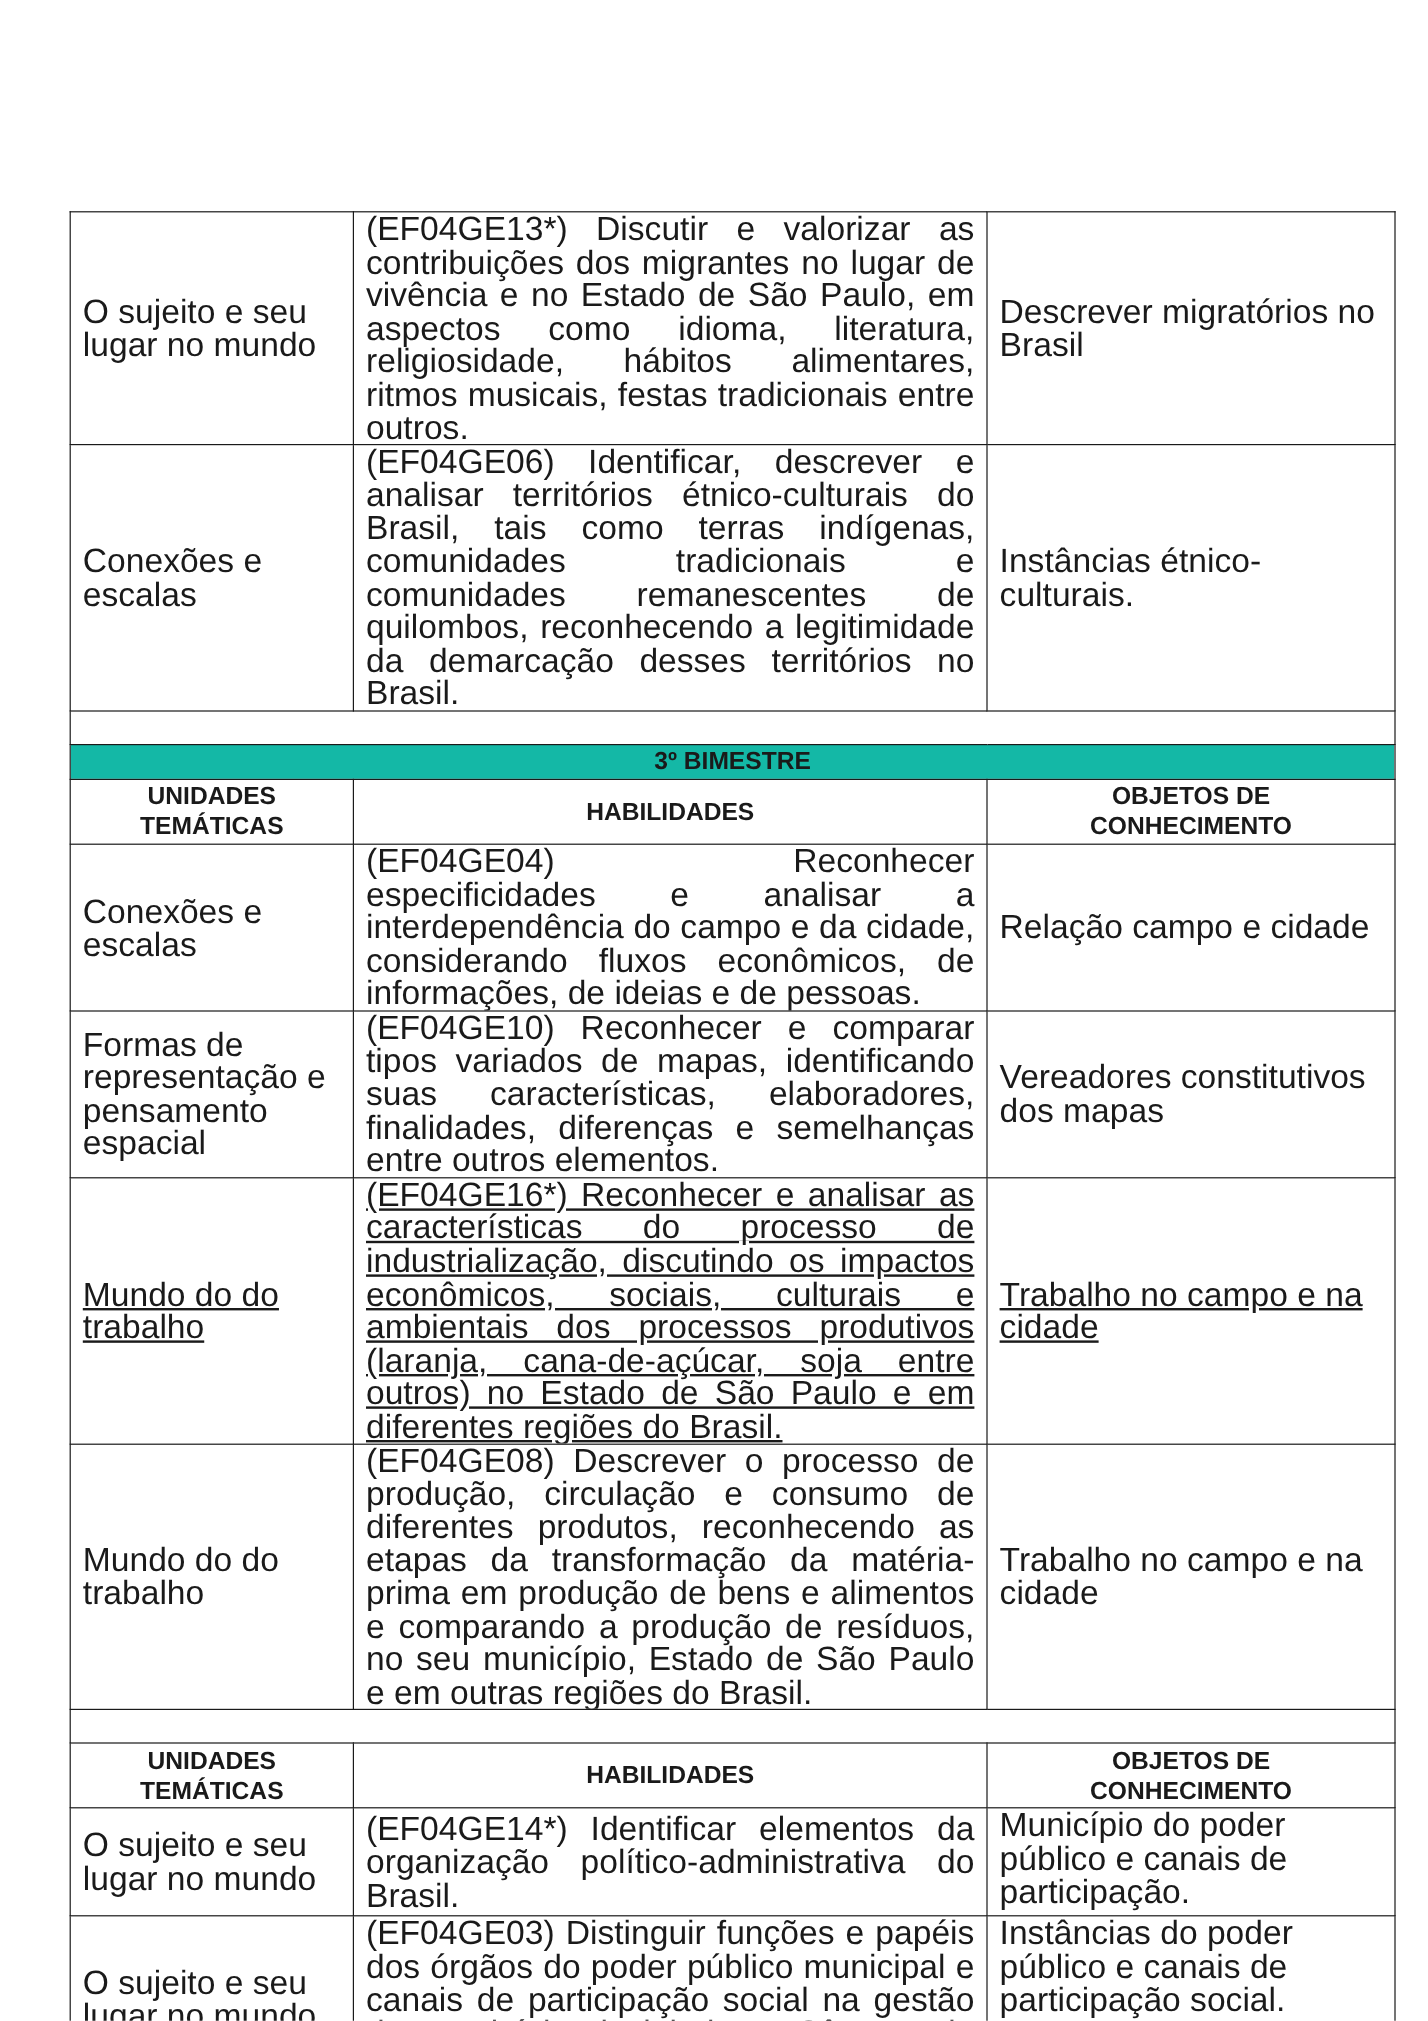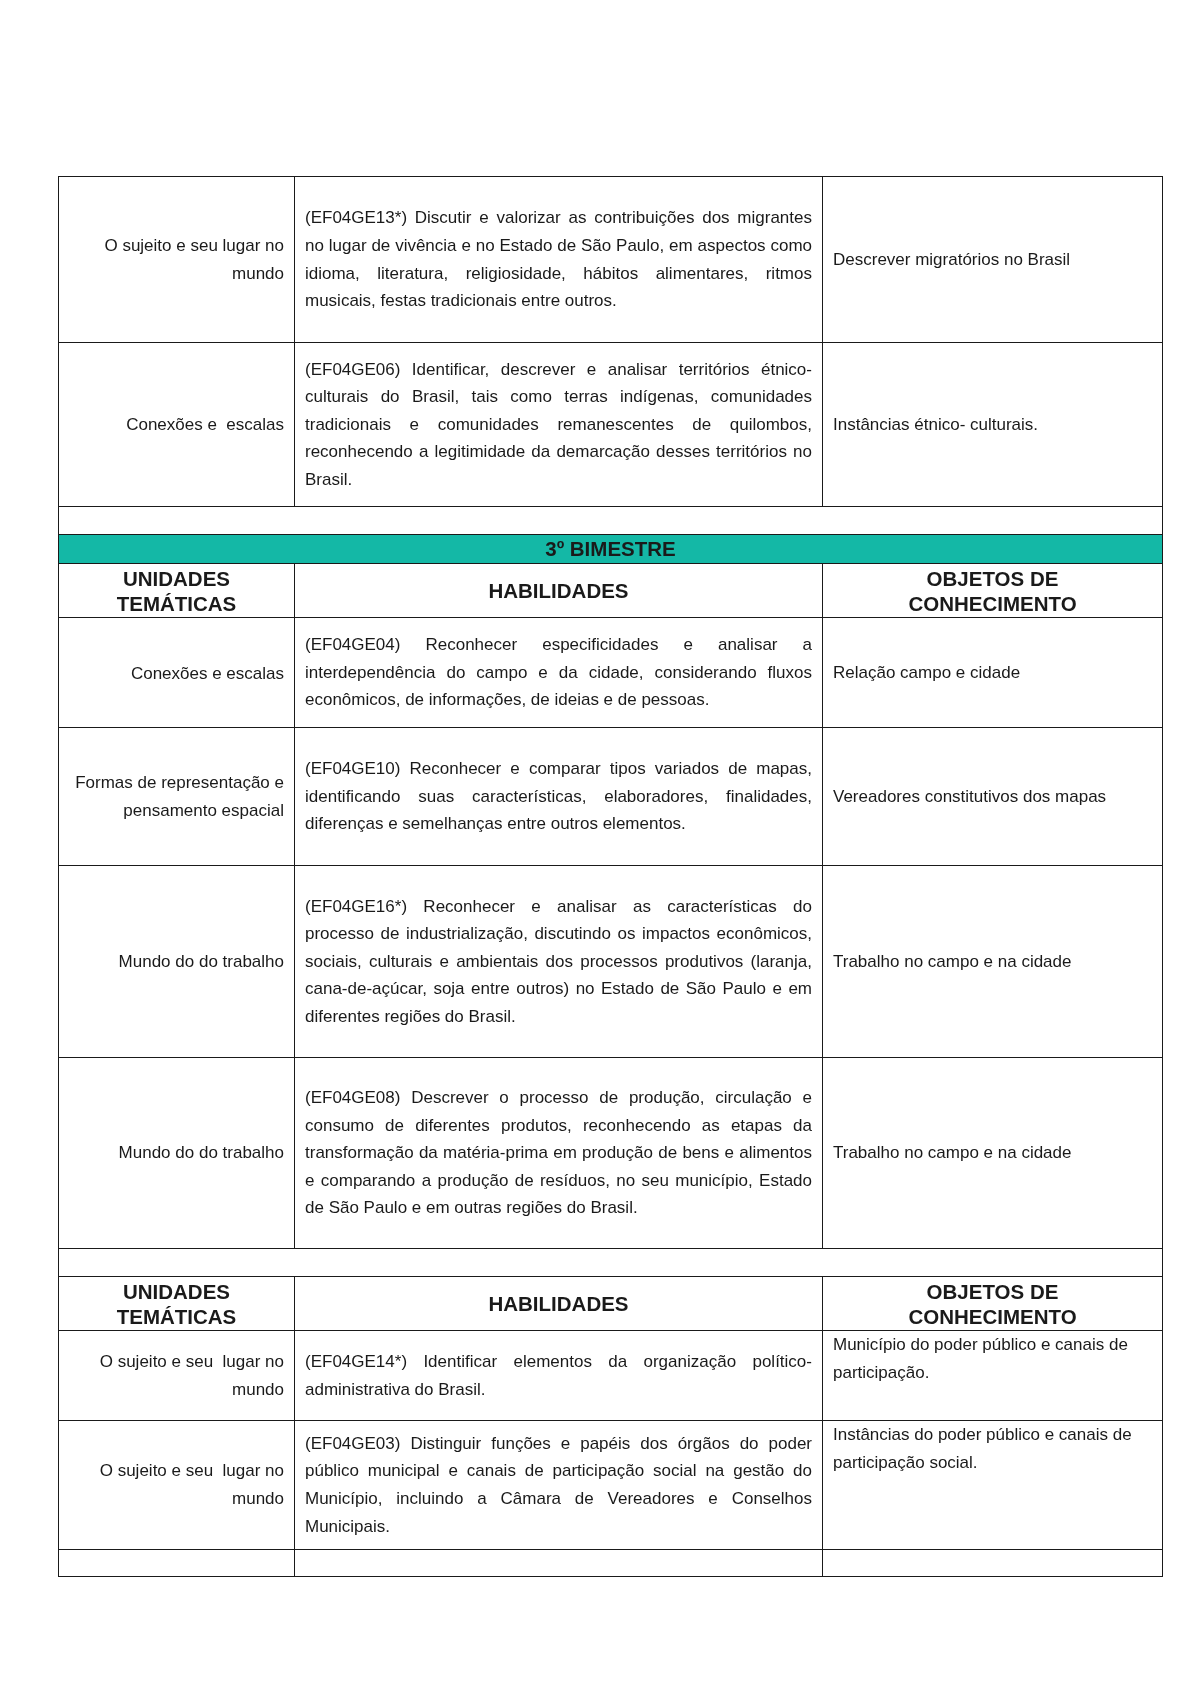--- a/index.html
+++ b/index.html
@@ -19,26 +19,26 @@
       position: absolute;
       left: 58px;
       top: 176px;
       width: 1104px;
       border-collapse: collapse;
       table-layout: fixed;
     }
     table.curriculum td {
       border: 1.5px solid #1a1a1a;
       padding: 0 10px;
-      font-size: 17px;
+      font-size: 28px;
       line-height: 27.6px;
       vertical-align: middle;
       overflow: hidden;
     }
-    td.col-unit { width: 236px; box-sizing: border-box; text-align: right; }
+    td.col-unit { width: 236px; box-sizing: border-box; }
     td.col-skill { width: 528px; box-sizing: border-box; text-align: justify; text-align-last: left; }
     td.col-object { width: 340px; box-sizing: border-box; }
     td.skill-top { vertical-align: top; }
     tr.blank-row td { height: 27px; padding: 0; }
     tr.section-row td {
       background: #14b8a6;
       text-align: center;
       font-weight: bold;
       font-size: 20.5px;
       line-height: 26px;
@@ -50,21 +50,21 @@
       text-align: center;
       font-size: 20.5px;
       line-height: 25px;
       height: 54px;
       padding: 0 4px;
     }
     .r1 td { height: 166px; }
     .r2 td { height: 164px; }
     .r3 td { height: 110px; }
     .r4 td { height: 138px; }
-    .r5 td { height: 192px; }
+    .r5 td { height: 192px; text-decoration: underline; }
     .r6 td { height: 191px; }
     .r7 td { height: 90px; }
     .r8 td { height: 129px; }
     .unit-text { display: block; }
     .obj-top { vertical-align: top !important; }
   </style>
 </head>
 <body>
 
 <table class="curriculum">

